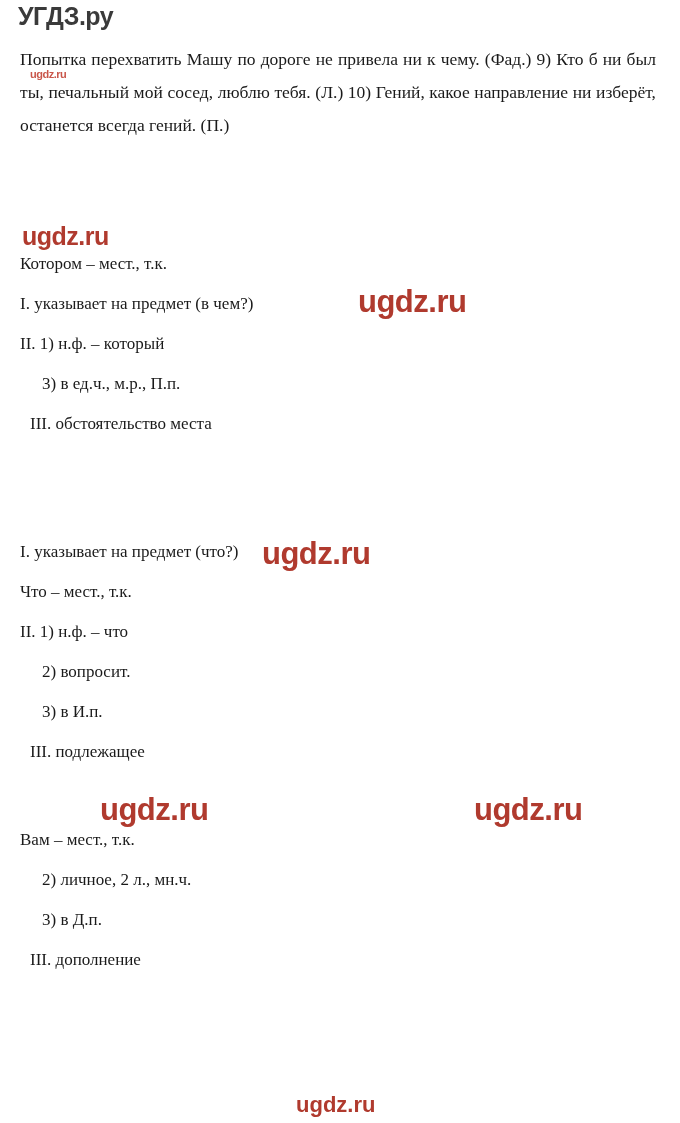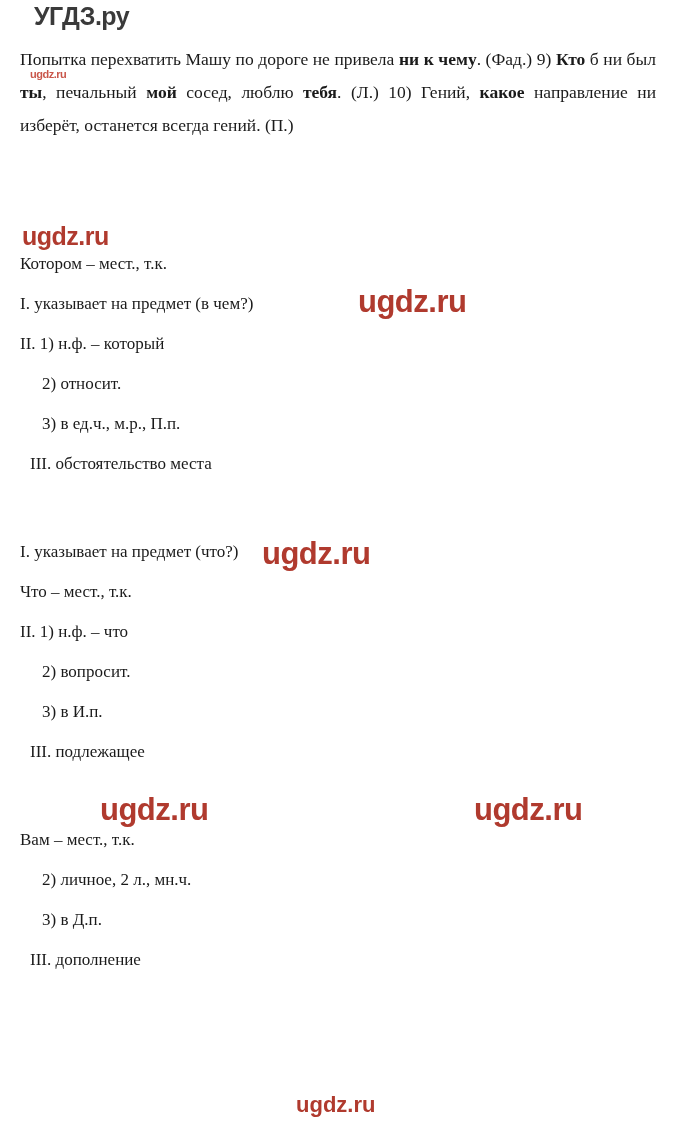--- a/index.html
+++ b/index.html
@@ -24,21 +24,20 @@
   
   .site-logo {
     position: absolute;
     left: 18px;
     top: 2px;
     font-family: "Liberation Sans", sans-serif;
     font-weight: bold;
     font-size: 25px;
     color: #3a3a3a;
     letter-spacing: -0.5px;
-    margin-left: 16px;
   }
 
   
   .wm {
     position: absolute;
     font-family: "Liberation Sans", sans-serif;
     font-weight: bold;
     color: #b03a2e;
     letter-spacing: -0.5px;
     white-space: nowrap;
@@ -60,21 +59,21 @@
   .intro {
     position: absolute;
     left: 20px;
     top: 43px;
     width: 636px;
     font-size: 17.5px;
     line-height: 33px;
     text-align: justify;
     text-justify: inter-word;
   }
-  .intro b { font-weight: bold; }
+  .intro b { font-weight: normal; }
 
   .block {
     position: absolute;
     left: 20px;
     width: 620px;
     font-size: 17px;
     line-height: 21px;
   }
   .line {
     margin: 0 0 19px 0;
@@ -112,21 +111,20 @@
   <div class="wm big" style="left:262px; top:536px;">ugdz.ru</div>
   <div class="wm big" style="left:100px; top:792px;">ugdz.ru</div>
   <div class="wm big" style="left:474px; top:792px;">ugdz.ru</div>
 
   <div class="intro">Попытка перехватить Машу по дороге не привела <b>ни к чему</b>. (Фад.) 9) <b>Кто</b> б ни был <b>ты</b>, печальный <b>мой</b> сосед, люблю <b>тебя</b>. (Л.) 10) Гений, <b>какое</b> направление ни изберёт, останется всегда гений. (П.)</div>
 
   <div class="block b1">
     <div class="line">Котором – мест., т.к.</div>
     <div class="line">I. указывает на предмет (в чем?)</div>
     <div class="line">II. 1) н.ф. – который</div>
-    <div class="line indent">2) относит.</div>
     <div class="line indent">3) в ед.ч., м.р., П.п.</div>
     <div class="line">III. обстоятельство места</div>
   </div>
 
   <div class="block b2">
     <div class="line">I. указывает на предмет (что?)</div>
     <div class="line">Что – мест., т.к.</div>
     <div class="line">II. 1) н.ф. – что</div>
     <div class="line indent">2) вопросит.</div>
     <div class="line indent">3) в И.п.</div>

